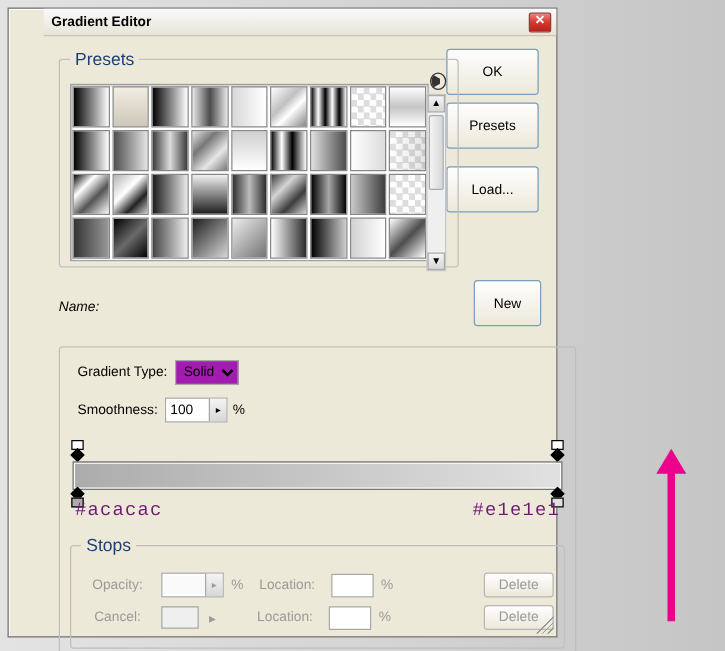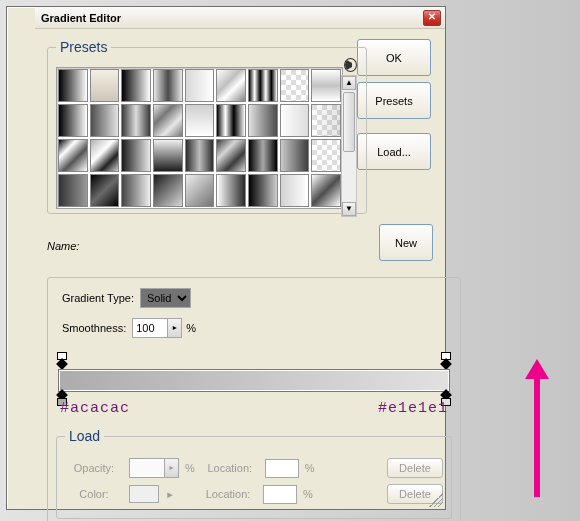--- a/index.html
+++ b/index.html
@@ -109,21 +109,21 @@
   }
   .row { display: flex; align-items: center; margin-top: 10px; }
   .lbl { width: 56px; text-align: left; margin-right: 6px; font-style: italic; }
   .txt {
     height: 19px; border: 1px solid #a7a7a7; background: #fff;
     padding: 1px 4px; font-size: 11px;
   }
   .name-input { width: 280px; }
   .gtf { width: 414px; margin-top: 10px; padding-bottom: 10px; }
   .sel {
-    height: 20px; border: 1px solid #a7a7a7; background: #737373;
+    height: 20px; border: 1px solid #a7a7a7; background: #a21caf;
     font-size: 11px; padding: 0 2px;
   }
   .spin {
     display: inline-flex; align-items: center;
     border: 1px solid #a7a7a7; background: #fff; height: 20px;
   }
   .spin input { border: none; width: 34px; font-size: 11px; text-align: left; padding-left: 3px; outline: none; }
   .spin .arrow {
     width: 14px; height: 18px;
     background: linear-gradient(to bottom,#f4f4f4,#d7d7d7);
@@ -301,36 +301,36 @@
         </div>
         <div class="color-stop" style="right:0;top:39px">
           <div class="dia"></div>
             <div class="body" style="background:#e1e1e1"></div>
         </div>
         <span class="hex-left">#acacac</span>
         <span class="hex-right">#e1e1e1</span>
       </div>
 
       <fieldset class="stops-fs disabled">
-        <legend>Load</legend>
+        <legend>Stops</legend>
         <div class="stops-row">
           <span class="lbl2">Opacity:</span>
           <span class="spin">
             <input disabled="" style="">
             <span class="arrow">▸</span>
           </span>
           <span>%</span>
           <span class="lbl2">Location:</span>
           <input class="txt" style="width: 34px;" disabled="">
           <span>%</span>
           <div style="flex:1"></div>
           <button class="deletebtn" disabled="">Delete</button>
         </div>
         <div class="stops-row">
-          <span class="lbl2">Color:</span>
+          <span class="lbl2">Cancel:</span>
           <span class="swatch-box"></span>
           <span style="width:10px;text-align:center">▸</span>
           <span style="width:12px"></span>
           <span class="lbl2">Location:</span>
           <input class="txt" style="width: 34px;" disabled="">
           <span>%</span>
           <div style="flex:1"></div>
           <button class="deletebtn" disabled="">Delete</button>
         </div>
       </fieldset>

